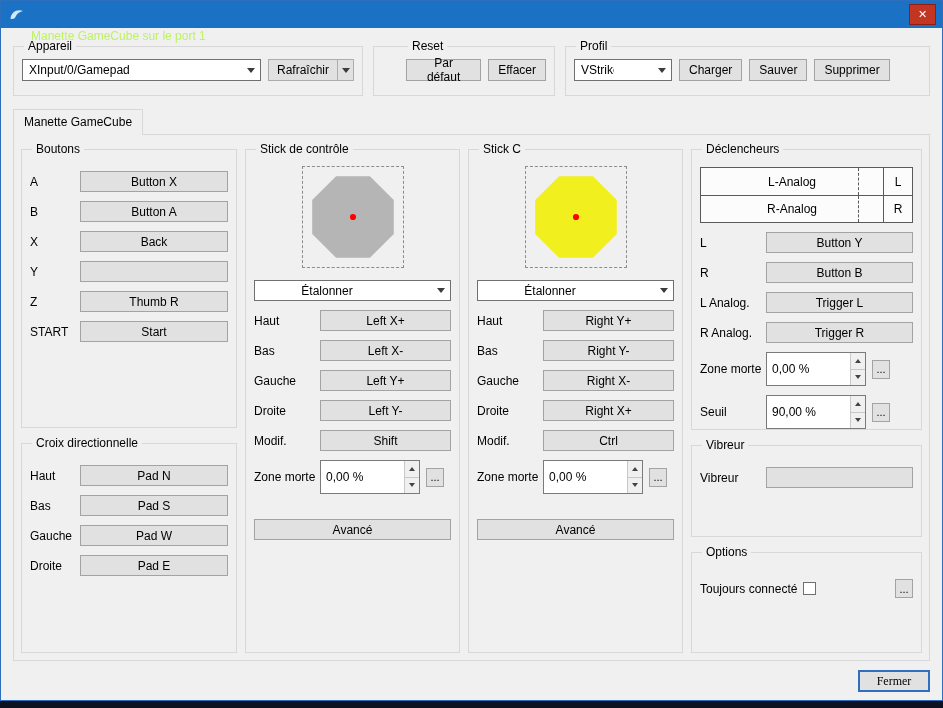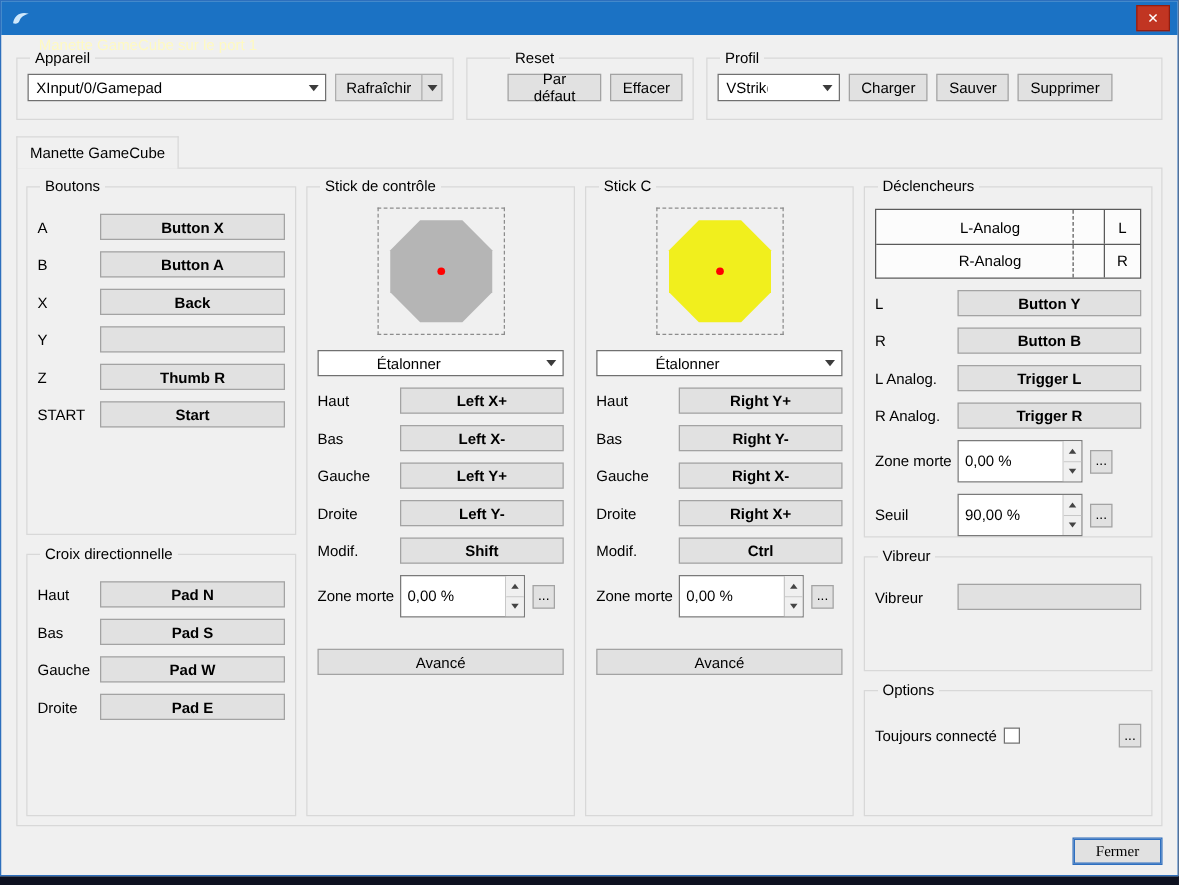--- a/index.html
+++ b/index.html
@@ -8,21 +8,21 @@
     position: relative; width: 943px; height: 708px; background: #0e1120;
     font-family: "Liberation Sans", "DejaVu Sans", sans-serif; font-size: 12px; color:#000;
     overflow: hidden;
   }
   .window {
     position:absolute; top:0; left:0; width:943px; height:701px;
     background:#f0f0f0; border:1px solid #2d6fbd; display:flex; flex-direction:column;
   }
   .titlebar { height:27px; background:#1b72c4; display:flex; align-items:center; padding-left:8px; flex:none; }
   .app-icon { margin-right:7px; display:flex; align-items:center; }
-  .titlebar .title { color:#fef9c3;margin-top:42px; }
+  .titlebar .title { color:#bef264;margin-top:42px; }
   .close-btn {
     margin-left:auto; margin-right:6px; width:27px; height:21px; background:#c13522;
     border:1px solid #911d10; display:flex; align-items:center; justify-content:center;
     color:#fff; font-weight:bold; font-size:11px; cursor:default;
   }
   .body { flex:1; padding:8px 12px; display:flex; flex-direction:column; min-height:0; }
 
   fieldset { border:1px solid #d8d8d8; padding:6px 8px 8px; min-width:0; }
   legend { padding:0 4px; margin-left:2px; }
 
@@ -61,21 +61,21 @@
   .fs-dpad { flex:1; }
   .fs-stick { flex:1; }
   .fs-triggers { height:288px; flex:none; }
   .fs-rumble { height:99px; flex:none; }
   .fs-options { flex:1; }
 
   .map-row { display:flex; align-items:center; margin-top:9px; min-width:0; }
   .map-lbl { flex:none; }
   .fs-boutons .map-lbl, .fs-dpad .map-lbl { width:50px; }
   .fs-stick .map-lbl, .fs-triggers .map-lbl, .fs-rumble .map-lbl { width:66px; }
-  button.map-btn { flex:1; height:21px; padding:0 4px; min-width:0;font-weight:bold; }
+  button.map-btn { flex:1; height:21px; padding:0 4px; min-width:0; }
 
   .stick-display { width:102px; height:102px; margin:4px auto 12px; border:1px dashed #8c8c8c; display:flex; align-items:center; justify-content:center; }
   .calib-combo { height:21px; }
   button.adv-btn { width:100%; height:21px; margin-top:25px; }
 
   .spin { display:flex; align-items:stretch; height:34px; border:1px solid #7a7a7a; background:#fff; width:100px; flex:none; }
   .spin input { flex:1; min-width:0; border:none; outline:none; font:inherit; padding:0 5px; background:transparent; }
   .spin-btns { width:15px; border-left:1px solid #c8c8c8; display:flex; flex-direction:column; flex:none; }
   .spin-up, .spin-down { flex:1; display:flex; align-items:center; justify-content:center; background:#f0f0f0; }
   .spin-up { border-bottom:1px solid #c8c8c8; }

